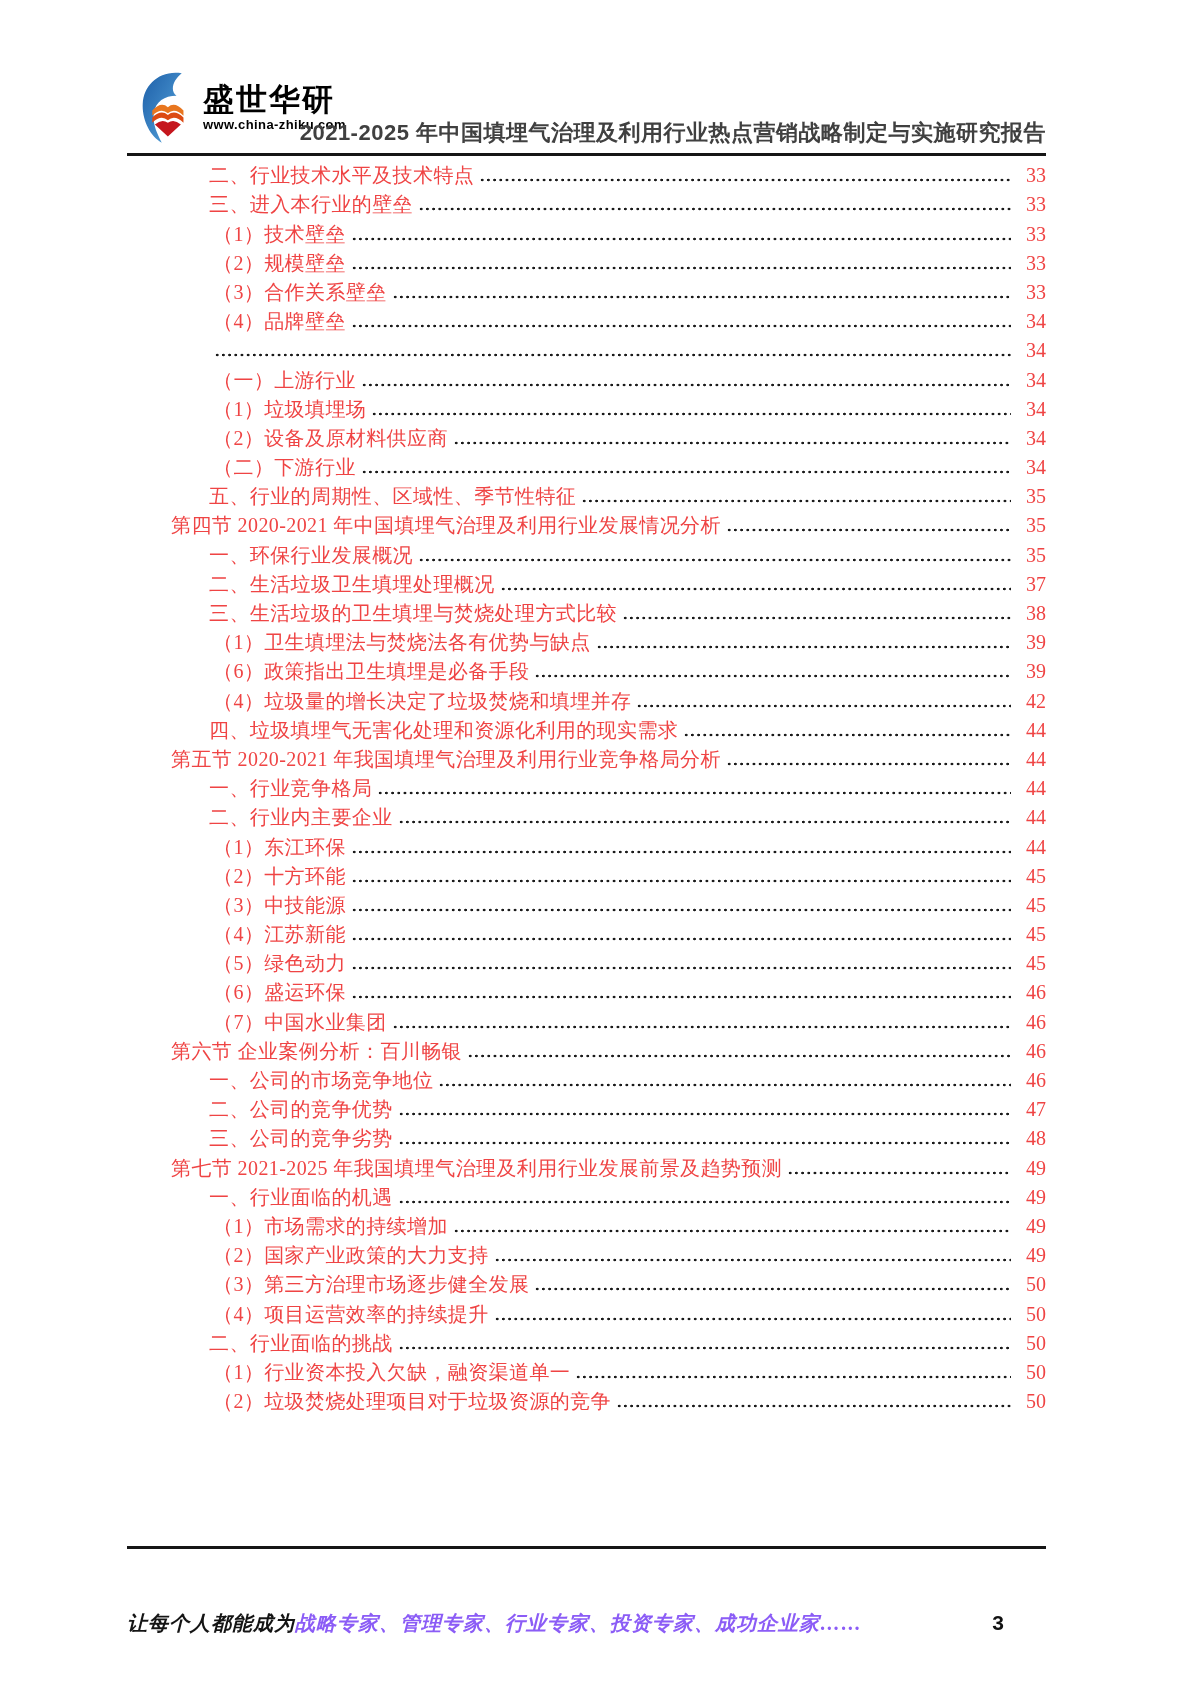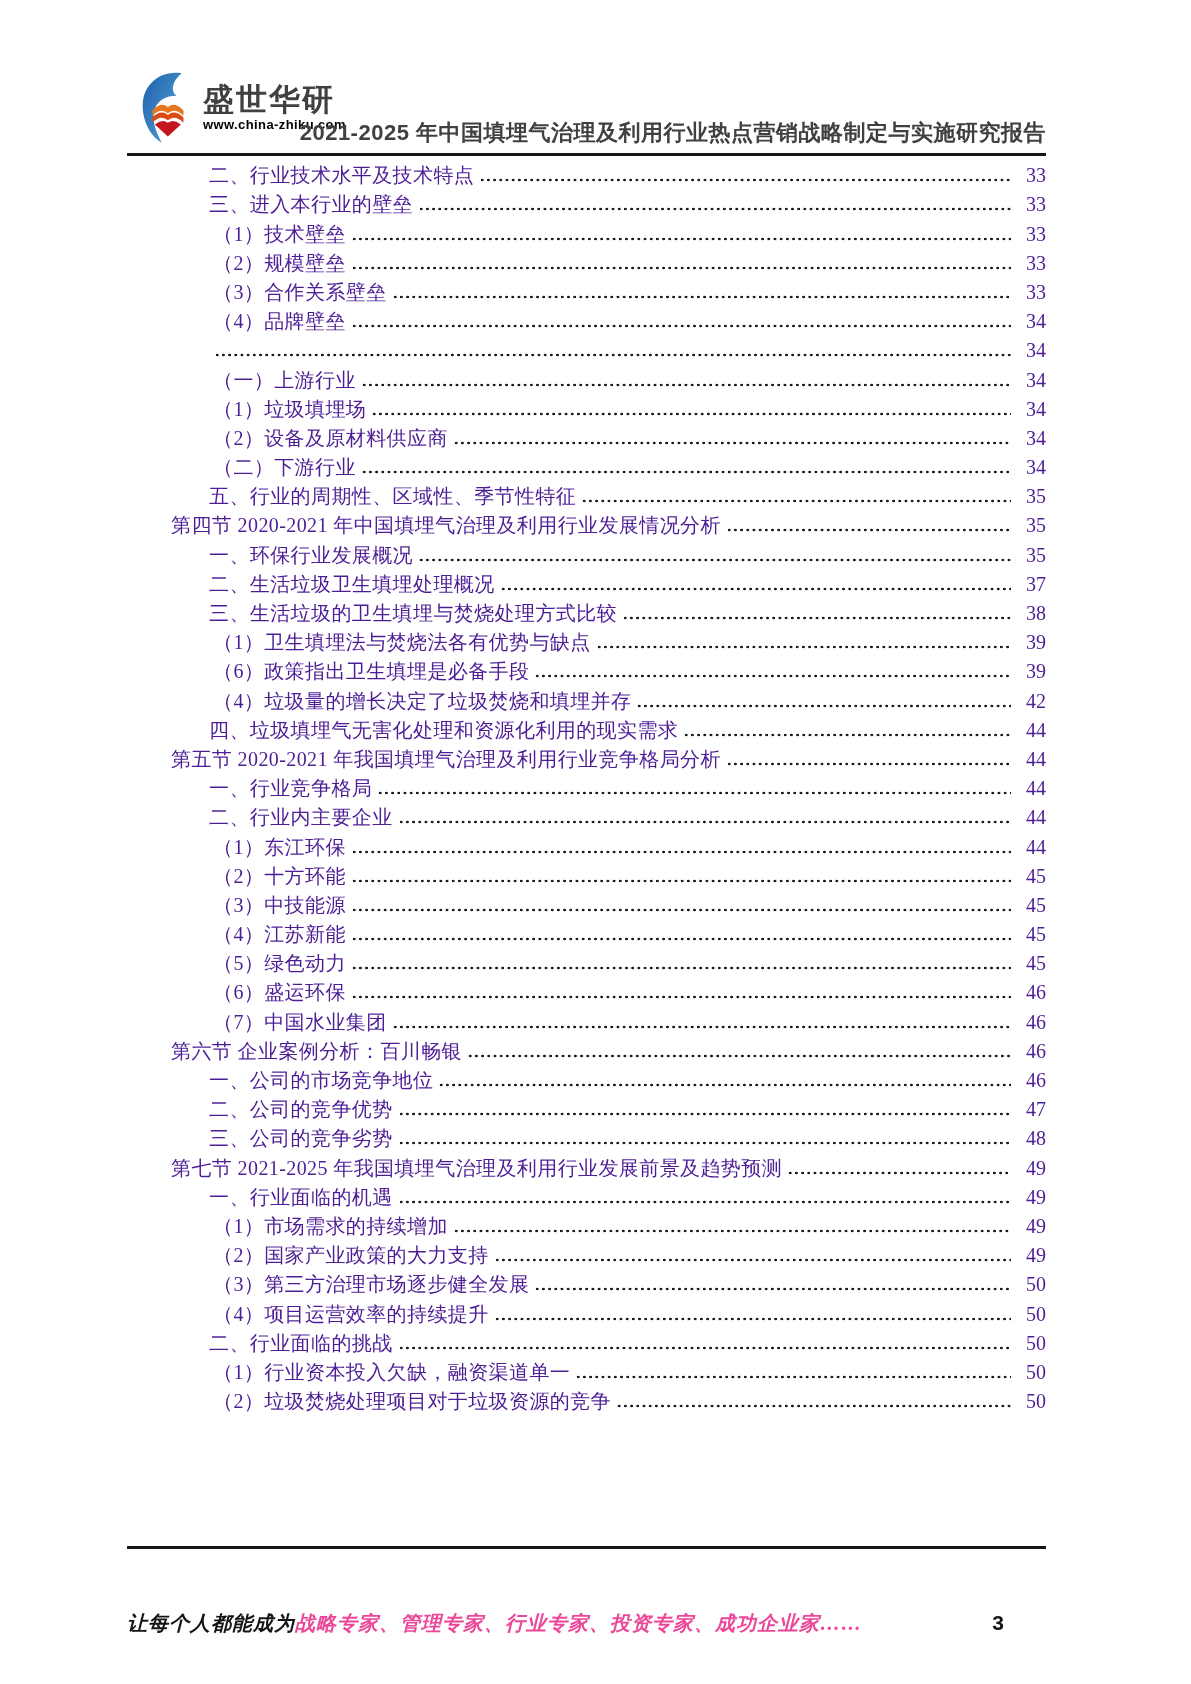--- a/index.html
+++ b/index.html
@@ -28,21 +28,21 @@
     display: flex;
     align-items: center;
     gap: 10px;
   }
   .logo svg { display: block; }
   .logo-brand {
     font-family: "Liberation Sans", sans-serif;
     font-weight: bold;
     font-size: 31px;
     line-height: 1.0;
-    color: #404040;
+    color: #000000;
     letter-spacing: 2px;
   }
   .logo-url {
     font-family: "Liberation Sans", sans-serif;
     font-weight: bold;
     font-size: 13px;
     color: #000000;
     letter-spacing: 0.4px;
     margin-top: 2px;
   }
@@ -63,21 +63,21 @@
     position: absolute;
     left: 127px;
     top: 158px;
     width: 919px;
   }
   .toc-row {
     display: flex;
     align-items: flex-end;
     height: 29.2px;
     font-size: 20px;
-    color: #4c1d95;
+    color: #ef4444;
   }
   .toc-row .t {
     white-space: nowrap;
     line-height: 1.15;
     letter-spacing: 0.4px;
   }
   .toc-row.lvl1 { padding-left: 44px; }
   .toc-row.lvl2 { padding-left: 82px; }
   .toc-row.lvl3 { padding-left: 86px; }
   .leader {
@@ -114,21 +114,21 @@
     align-items: baseline;
   }
   .slogan {
     font-style: italic;
     font-weight: bold;
     font-size: 20px;
     color: #141414;
     letter-spacing: 1px;
     white-space: nowrap;
   }
-  .slogan .hl { color: #ec4899; }
+  .slogan .hl { color: #8b5cf6; }
   .footer-pageno {
     margin-left: auto;
     padding-right: 42px;
     font-family: "Liberation Sans", sans-serif;
     font-weight: bold;
     font-size: 21px;
     color: #111;
   }
 </style>
 </head>

